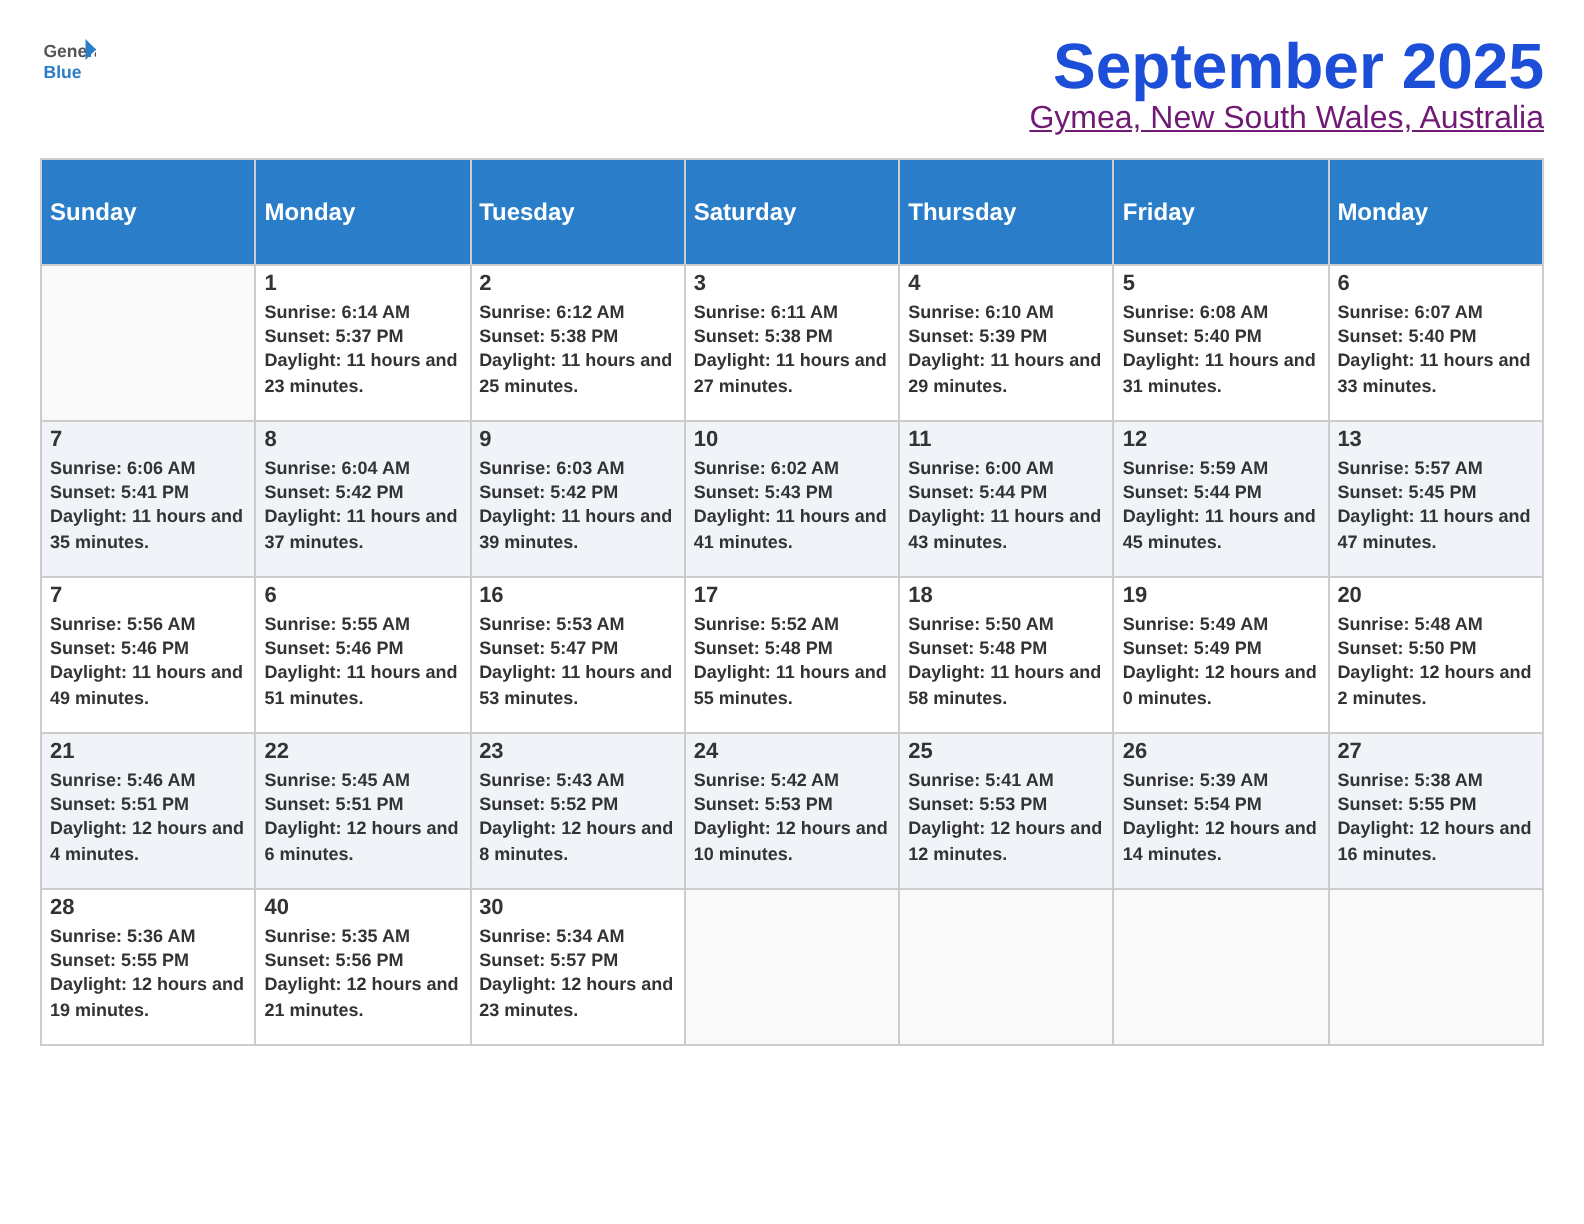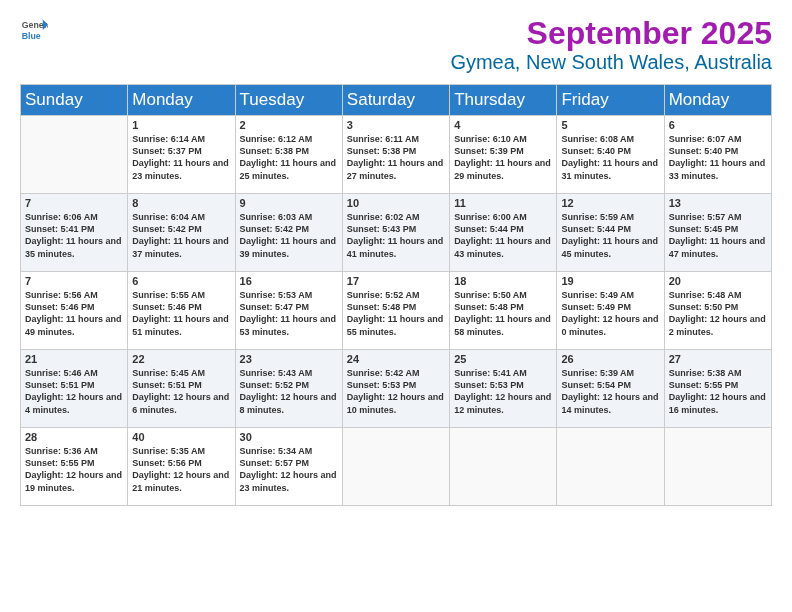--- a/index.html
+++ b/index.html
@@ -29,39 +29,40 @@
     .logo-icon {
       width: 28px;
       height: 28px;
     }
     .title-area {
       text-align: right;
     }
     .month-title {
       font-size: 32px;
       font-weight: bold;
-      color: #a21caf;
+      color: #1d4ed8;
       line-height: 1.1;
       text-align: right;
     }
     .location {
-      font-size: 20px;
-      color: #0369a1;
+      font-size: 16px;
+      color: #701a75;
+      text-decoration: underline;
     }
     .calendar {
       width: 100%;
       border-collapse: collapse;
       table-layout: fixed;
     }
     .calendar thead tr th {
       background-color: #2a7dc9;
       color: #fff;
-      font-size: 17px;
-      font-weight: normal;
-      padding: 5px 4px;
+      font-size: 12px;
+      font-weight: bold;
+      padding: 19px 4px;
       text-align: left;
       border: 1px solid #ccc;
     }
     .calendar tbody tr td {
       border: 1px solid #ccc;
       vertical-align: top;
       padding: 3px 4px;
       font-size: 9px;
       color: #333;
       height: 78px;

